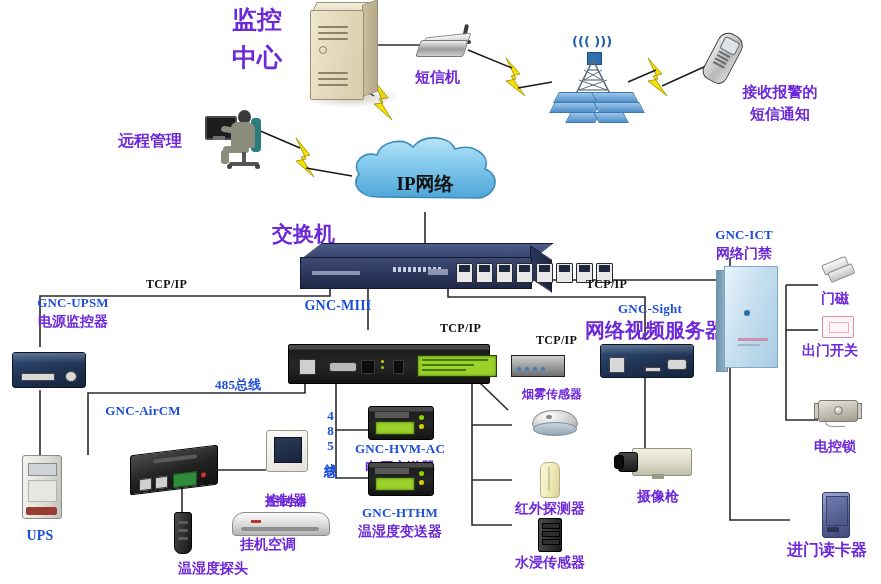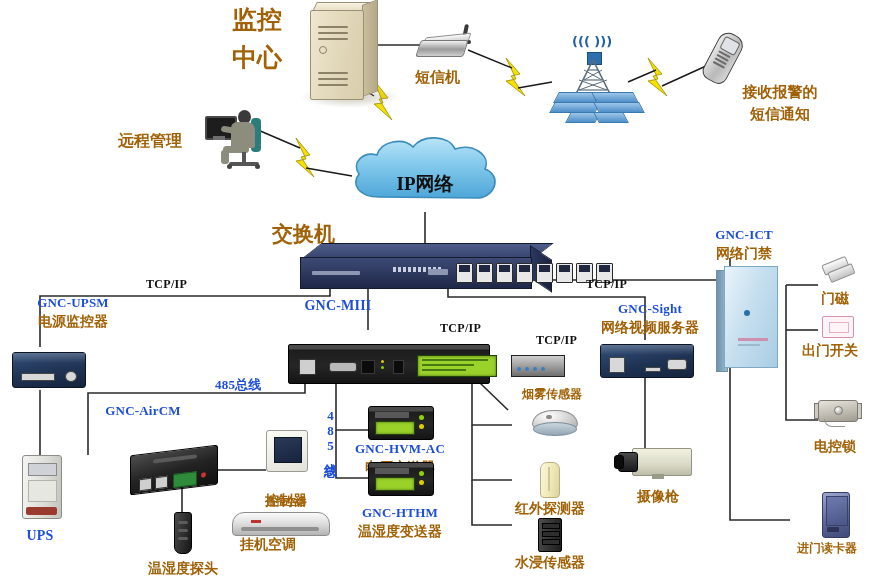--- a/index.html
+++ b/index.html
@@ -1,20 +1,20 @@
 <!DOCTYPE html>
 <html><head>
 <meta charset="utf-8">
 <style>
   html,body{margin:0;padding:0;background:#ffffff;}
   body{width:881px;height:584px;overflow:hidden;font-family:"Liberation Serif","DejaVu Serif",serif;}
   #stage{position:relative;width:881px;height:584px;background:#fff;}
 
   .lbl{position:absolute;color:#222;white-space:nowrap;line-height:1.15;}
-  .cn{font-family:"DejaVu Sans","Liberation Sans",sans-serif;font-weight:700;color:#a16207;}
+  .cn{font-family:"DejaVu Sans","Liberation Sans",sans-serif;font-weight:700;color:#6d28d9;}
   .en{font-family:"Liberation Serif","DejaVu Serif",serif;font-weight:700;color:#1d4ed8;letter-spacing:.2px;}
   .tcp{font-family:"Liberation Serif","DejaVu Serif",serif;font-weight:700;font-size:12px;color:#111;letter-spacing:.3px;}
   .ctr{text-align:center;}
 
   svg.wires{position:absolute;left:0;top:0;width:881px;height:584px;pointer-events:none;}
 
   
   .tower{position:absolute;}
   .tower .body{position:absolute;left:10px;top:8px;width:52px;height:88px;
     background:linear-gradient(100deg,#efe7cf 0%,#e3d9bc 45%,#d8cdab 100%);
@@ -460,21 +460,21 @@
     <div style="position:absolute;left:24px;top:24px;width:11px;height:10px;background:#cfcfcf;border:1px solid #333;"></div>
     <div style="position:absolute;left:42px;top:23px;width:22px;height:12px;background:#2f8a3a;border:1px solid #1b5423;"></div>
     <div style="position:absolute;left:70px;top:25px;width:5px;height:5px;border-radius:50%;background:#c33;"></div>
   </div>
 
   <div class="probe" style="left:174px;top:512px;">
     <i style="top:8px;"></i>
       <i style="top:16px;"></i>
       <i style="top:24px;"></i>
   </div>
-  <div class="lbl cn ctr" style="left:118px;top:560px;width:130px;font-size:14px;">温湿度探头</div>
+  <div class="lbl cn ctr" style="left:118px;top:560px;width:130px;font-size:14px;text-align:right;">温湿度探头</div>
 
   <div class="wallctl" style="left:266px;top:430px;">
     <div class="scr"></div>
   </div>
   <div class="lbl cn ctr" style="left:230px;top:496px;width:112px;font-size:10px;">遥控空调</div>
   <div class="lbl cn ctr" style="left:230px;top:492px;width:112px;font-size:14px;">控制器</div>
 
   <div class="ac" style="left:232px;top:512px;">
     <div class="logo"></div>
       <div class="vent"></div>
@@ -512,21 +512,21 @@
   <div class="lbl cn ctr" style="left:490px;top:500px;width:120px;font-size:14px;">红外探测器</div>
 
   <div class="water" style="left:538px;top:518px;">
     <div class="g" style="top:4px;"></div>
       <div class="g" style="top:12px;"></div>
       <div class="g" style="top:20px;"></div>
   </div>
   <div class="lbl cn ctr" style="left:490px;top:554px;width:120px;font-size:14px;">水浸传感器</div>
 
   <div class="lbl en ctr" style="left:585px;top:302px;width:130px;font-size:13px;">GNC-Sight</div>
-  <div class="lbl cn ctr" style="left:585px;top:319px;width:130px;font-size:14px;">网络视频服务器</div>
+  <div class="lbl cn ctr" style="left:585px;top:319px;width:130px;font-size:20px;">网络视频服务器</div>
   <div class="navybox" style="left:600px;top:344px;width:92px;height:32px;">
     <div class="topl"></div>
     <div class="slot" style="left:8px;top:12px;width:14px;height:14px;"></div>
     <div class="slot" style="left:44px;top:22px;width:14px;height:3px;"></div>
     <div class="slot" style="left:66px;top:14px;width:18px;height:9px;border-radius:3px;"></div>
   </div>
 
   <div class="cam" style="left:618px;top:448px;width:80px;height:34px;">
     <div class="bodyc"></div>
     <div class="lens1"></div>
@@ -562,15 +562,15 @@
       <div class="bd"></div>
       <div class="knob"></div>
       <div class="wire"></div>
   </div>
   <div class="lbl cn ctr" style="left:788px;top:438px;width:94px;font-size:14px;">电控锁</div>
 
   <div class="reader" style="left:822px;top:492px;">
     <div class="scr"></div>
       <div class="pad"></div>
   </div>
-  <div class="lbl cn ctr" style="left:772px;top:542px;width:110px;font-size:12px;">进门读卡器</div>
+  <div class="lbl cn ctr" style="left:772px;top:542px;width:110px;font-size:16px;font-family:Liberation Mono, monospace;">进门读卡器</div>
 
 </div>
 
 </body></html>

